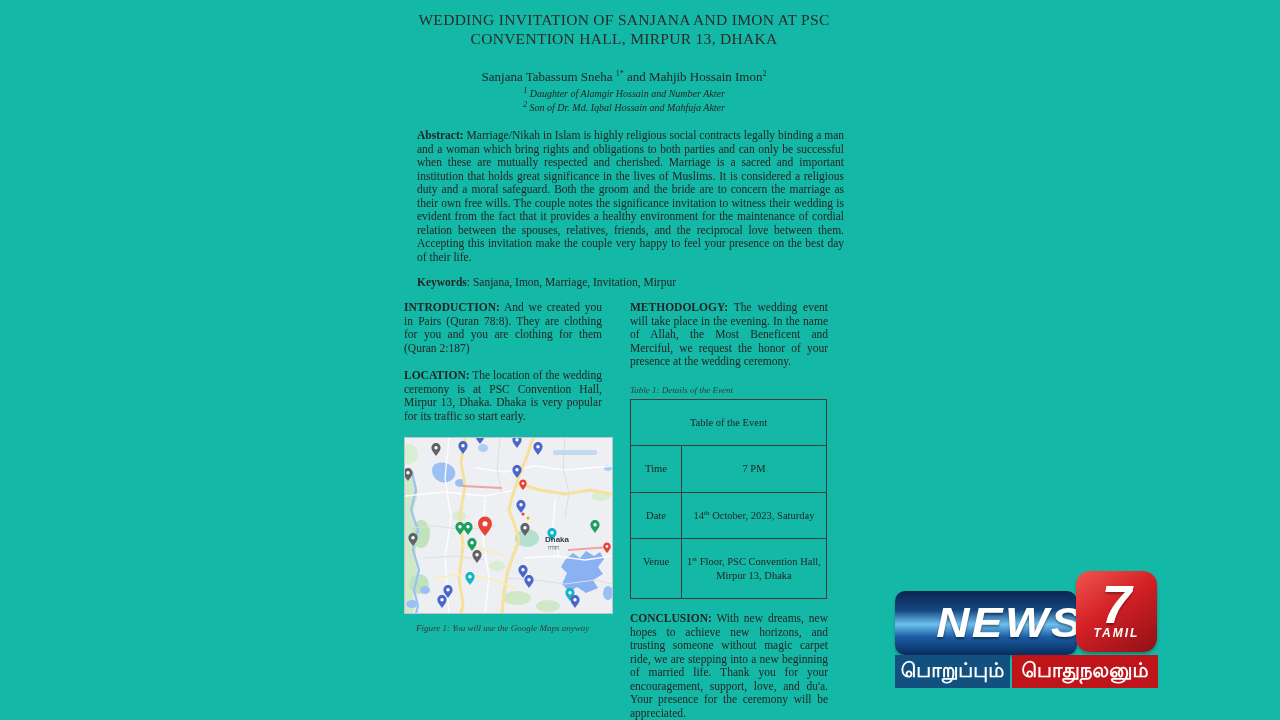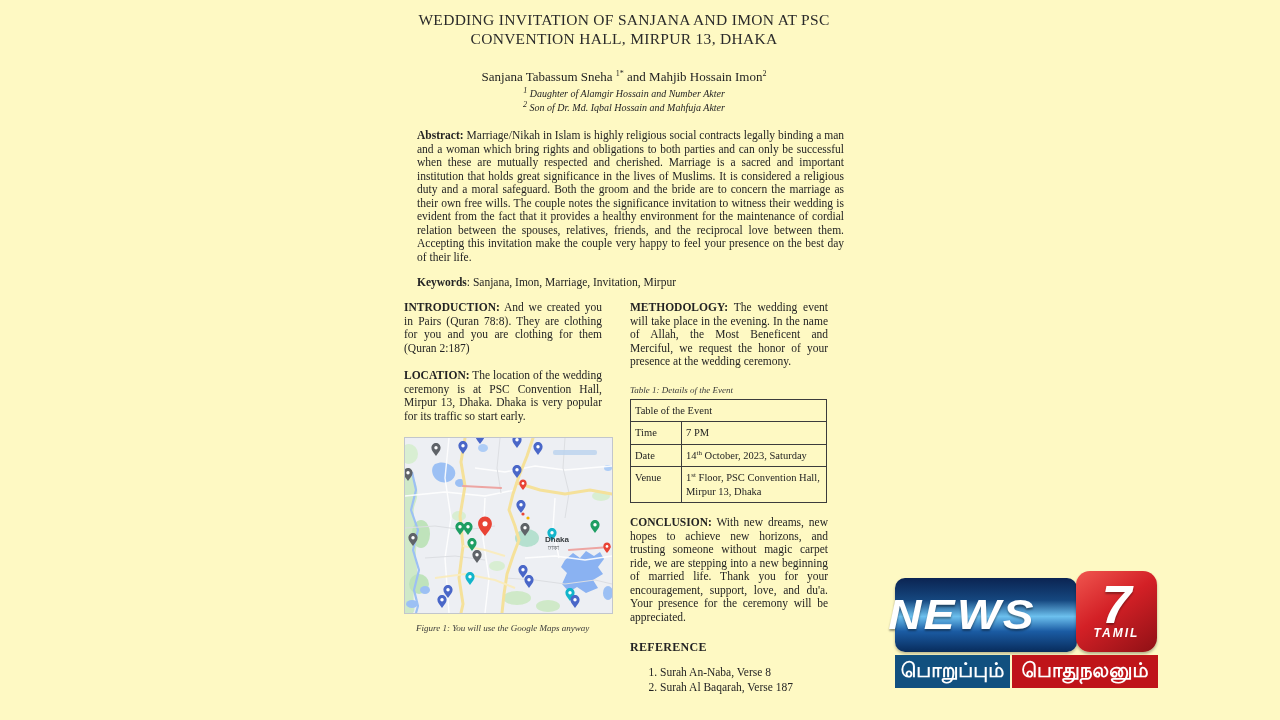--- a/index.html
+++ b/index.html
@@ -1,49 +1,49 @@
 <!DOCTYPE html>
 <html><head>
 <meta charset="utf-8">
 <style>
   html,body{margin:0;padding:0;}
   body{width:1280px;height:720px;background:#ffffff;font-family:"Liberation Serif",serif;color:#1f1f1f;overflow:hidden;}
-  .stage{position:relative;width:1280px;height:720px;background:#fef9c3;overflow:hidden;text-decoration:underline;}
+  .stage{position:relative;width:1280px;height:720px;background:#14b8a6;overflow:hidden;text-decoration:underline;}
 
   
   .paper{position:absolute;left:404px;top:10px;width:440px;filter:blur(0.25px);color:#242424;}
   .title{margin:0;font-size:15.5px;line-height:19px;font-weight:normal;text-align:center;letter-spacing:.3px;color:#2a2a2a;}
   .authors{margin-top:21px;text-align:center;font-size:13px;}
   .supscript{font-size:8px;vertical-align:super;line-height:0;}
   .affil{margin-top:3px;text-align:center;font-style:italic;font-size:10px;}
   .affil:first-of-type{margin-top:7px;}
   .contact{margin-top:17px;text-align:center;font-style:italic;font-size:10.5px;}
   .abstract{margin:16px 0 0 13px;text-align:justify;font-size:11.5px;line-height:13.5px;}
   .keywords{margin:12px 0 0 13px;font-size:11.5px;}
   .lead{font-weight:bold;}
   .columns{display:flex;gap:28px;margin-top:13px;}
   .col{width:198px;}
   .sec{margin:0 0 14px 0;text-align:justify;font-size:11.5px;line-height:13.5px;}
   .map-figure{margin:14px 0 0 0;width:245px;}
   .map-frame{display:block;width:207px;height:175px;border:1px solid #c2c6cc;}
   .fig-caption{margin:9px 0 0 12px;font-style:italic;font-size:9px;color:#3a3a3a;}
   .tbl-caption{margin:16px 0 4px 0;font-style:italic;font-size:9px;color:#3a3a3a;}
   table.event{border-collapse:collapse;width:197px;font-size:10.5px;}
-  table.event td,table.event th{border:1px solid #3c3c3c;padding:4px 4px;text-align:left;font-weight:normal;line-height:13.5px;vertical-align:top;margin-top:28px;}
+  table.event td,table.event th{border:1px solid #3c3c3c;padding:16px 4px;text-align:center;font-weight:normal;line-height:13.5px;vertical-align:top;margin-top:28px;}
   table.event .c1{width:42px;}
   .sup-sm{font-size:7px;vertical-align:super;line-height:0;}
   .ref-heading{margin:16px 0 0 0;font-size:12px;font-weight:bold;letter-spacing:.3px;}
   .ref-list{margin:10px 0 0 0;padding-left:30px;font-size:11.5px;}
   .ref-list li{line-height:14.5px;}
 
   
   .logo{position:absolute;left:893px;top:570px;width:266px;height:122px;font-family:"Liberation Sans",sans-serif;}
-  .news-box{position:absolute;left:2px;top:8px;width:182px;height:74px;border-radius:10px;
+  .news-box{position:absolute;left:2px;top:21px;width:182px;height:64px;border-radius:10px;
     background:linear-gradient(180deg,#0b2452 0%,#15477f 30%,#6cc0ee 52%,#1b5ca4 72%,#082c5c 100%);
-    display:flex;align-items:center;justify-content:flex-start;box-shadow:0 2px 3px rgba(0,0,0,.25);}
+    display:flex;align-items:center;justify-content:flex-end;box-shadow:0 2px 3px rgba(0,0,0,.25);}
   .news-text{color:#fff;font-weight:bold;font-style:italic;font-size:42px;letter-spacing:2px;
     transform:scaleX(1.1);text-shadow:0 2px 2px rgba(0,0,0,.4);}
   .seven-box{position:absolute;left:183px;top:1px;width:81px;height:81px;border-radius:14px;
     background:linear-gradient(145deg,#f0564f 0%,#d32026 45%,#8f1015 100%);
     display:flex;flex-direction:column;align-items:center;justify-content:center;
     box-shadow:0 2px 3px rgba(0,0,0,.3);}
   .seven-digit{color:#fff;font-weight:bold;font-style:italic;font-size:54px;line-height:48px;margin-top:-4px;
     text-shadow:0 2px 2px rgba(0,0,0,.35);}
   .tamil-word{color:#fff;font-weight:bold;font-style:italic;font-size:12px;letter-spacing:2px;margin-top:-2px;}
   .strip{position:absolute;left:2px;top:85px;height:33px;display:flex;}

